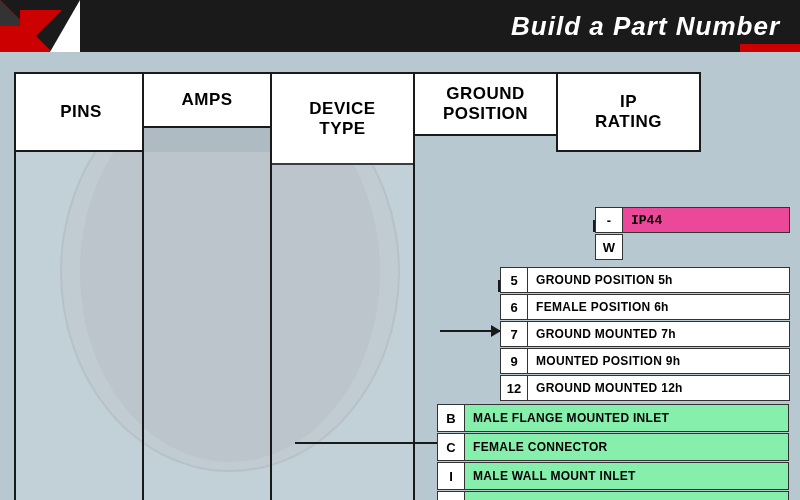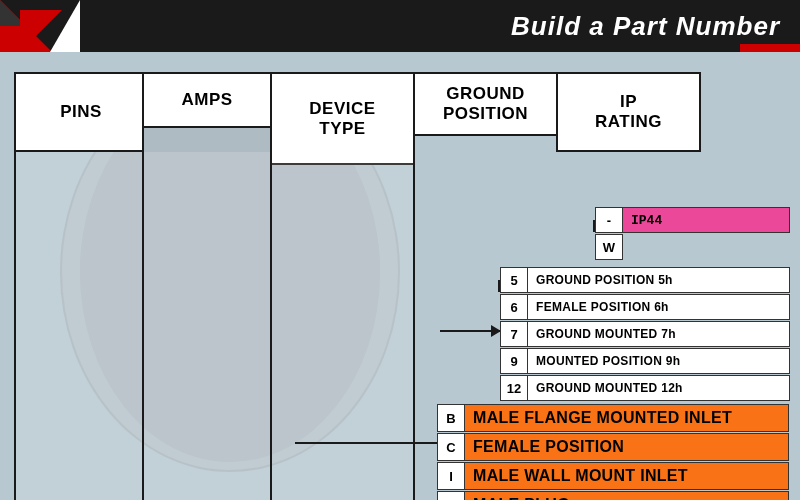--- a/index.html
+++ b/index.html
@@ -198,28 +198,28 @@
       display: flex;
       align-items: center;
       justify-content: center;
       font-weight: 900;
       font-size: 13px;
       flex-shrink: 0;
     }
 
     .option-label {
       flex: 1;
-      background: #f97316;
+      background: #86efac;
       border: 1.5px solid #333;
       border-left: none;
       display: flex;
       align-items: center;
       padding-left: 8px;
       font-weight: 700;
-      font-size: 16px;
+      font-size: 12px;
       letter-spacing: 0.3px;
     }
 
     
     .ground-options {
       position: absolute;
       top: 215px;
       left: 500px;
       width: 290px;
     }
@@ -429,21 +429,21 @@
     </div>
     </div>
 
   <div class="device-options">
   <div class="option-row">
       <div class="option-code">B</div>
       <div class="option-label">MALE FLANGE MOUNTED INLET</div>
     </div>
       <div class="option-row">
       <div class="option-code">C</div>
-      <div class="option-label">FEMALE POSITION</div>
+      <div class="option-label">FEMALE CONNECTOR</div>
     </div>
       <div class="option-row">
       <div class="option-code">I</div>
       <div class="option-label">MALE WALL MOUNT INLET</div>
     </div>
       <div class="option-row">
       <div class="option-code">P</div>
       <div class="option-label">MALE PLUG</div>
     </div>
     </div>

